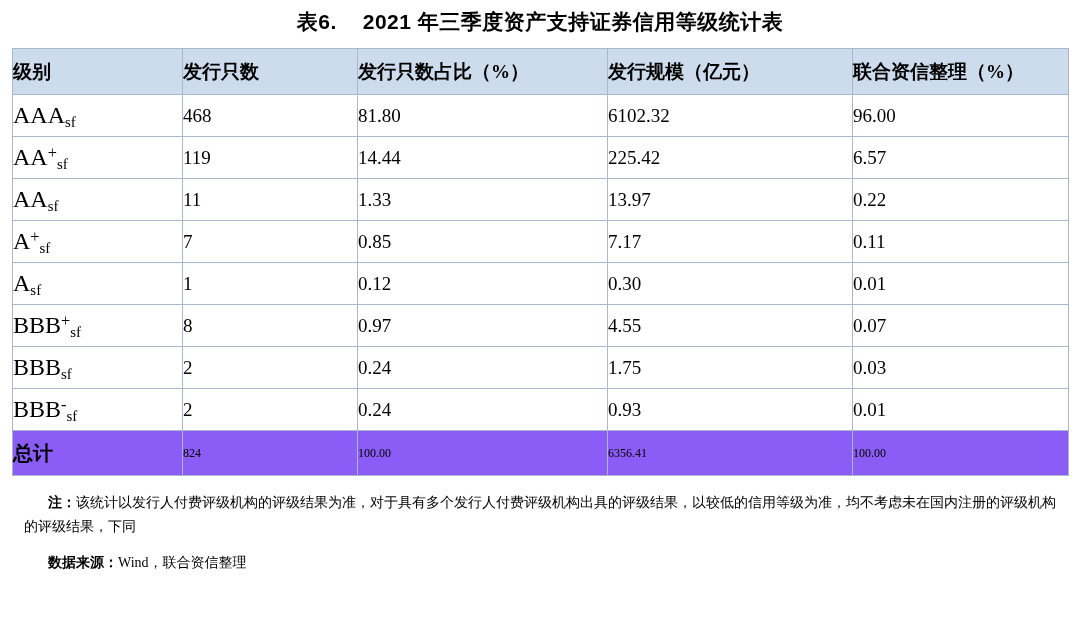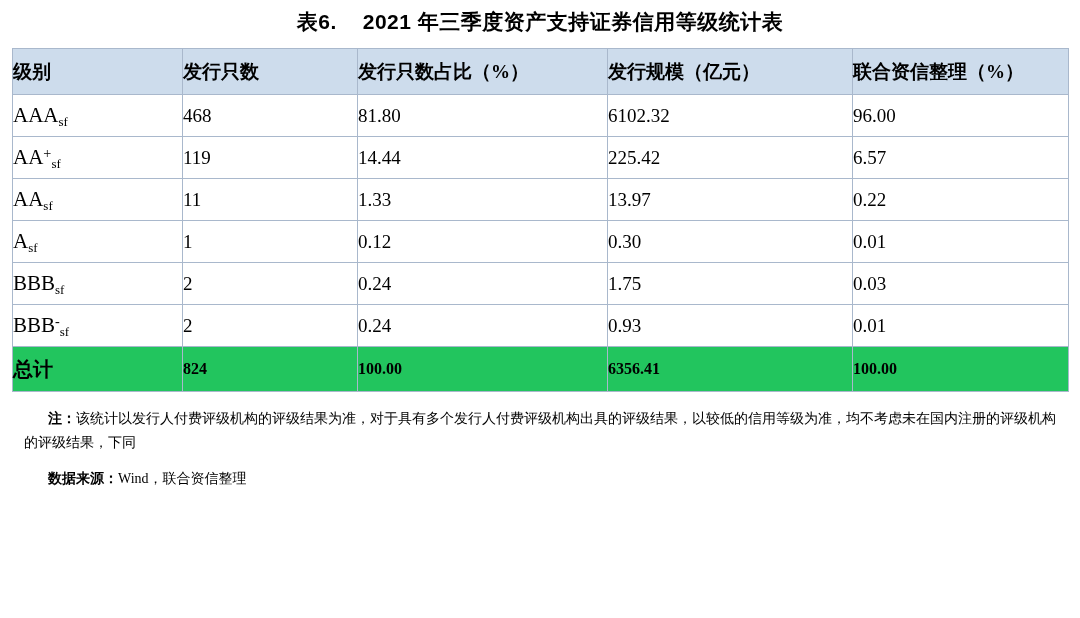--- a/index.html
+++ b/index.html
@@ -52,39 +52,39 @@
     height: 45px;
     font-family: "Liberation Sans", sans-serif;
     font-weight: bold;
     font-size: 19px;
   }
   tbody td {
     height: 41px;
     background: #ffffff;
   }
   tbody td.grade {
-    font-size: 21px;
+    font-size: 24px;
     font-family: "Liberation Serif", serif;
   }
   tr.total td {
-    background: #22c55e;
+    background: #8b5cf6;
     height: 44px;
     font-weight: bold;
     font-family: "Liberation Sans", sans-serif;
     font-size: 20px;
   }
   tr.total td.grade {
     font-family: "Liberation Sans", sans-serif;
     font-size: 20px;
     font-weight: bold;
   }
   tr.total td.num {
     font-family: "Liberation Serif", serif;
-    font-weight: bold;
-    font-size: 16px;
+    font-weight: normal;
+    font-size: 12px;
   }
   sub {
     font-size: 0.62em;
     vertical-align: baseline;
     position: relative;
     top: 0.28em;
   }
   sup {
     font-size: 0.68em;
     vertical-align: baseline;
@@ -158,25 +158,39 @@
         <td>6.57</td>
       </tr>
       <tr>
         <td class="grade"><span>AA</span><sup></sup><sub>sf</sub></td>
         <td>11</td>
         <td>1.33</td>
         <td>13.97</td>
         <td>0.22</td>
       </tr>
       <tr>
+        <td class="grade"><span>A</span><sup>+</sup><sub>sf</sub></td>
+        <td>7</td>
+        <td>0.85</td>
+        <td>7.17</td>
+        <td>0.11</td>
+      </tr>
+      <tr>
         <td class="grade"><span>A</span><sup></sup><sub>sf</sub></td>
         <td>1</td>
         <td>0.12</td>
         <td>0.30</td>
         <td>0.01</td>
+      </tr>
+      <tr>
+        <td class="grade"><span>BBB</span><sup>+</sup><sub>sf</sub></td>
+        <td>8</td>
+        <td>0.97</td>
+        <td>4.55</td>
+        <td>0.07</td>
       </tr>
       <tr>
         <td class="grade"><span>BBB</span><sup></sup><sub>sf</sub></td>
         <td>2</td>
         <td>0.24</td>
         <td>1.75</td>
         <td>0.03</td>
       </tr>
       <tr>
         <td class="grade"><span>BBB</span><sup>-</sup><sub>sf</sub></td>

